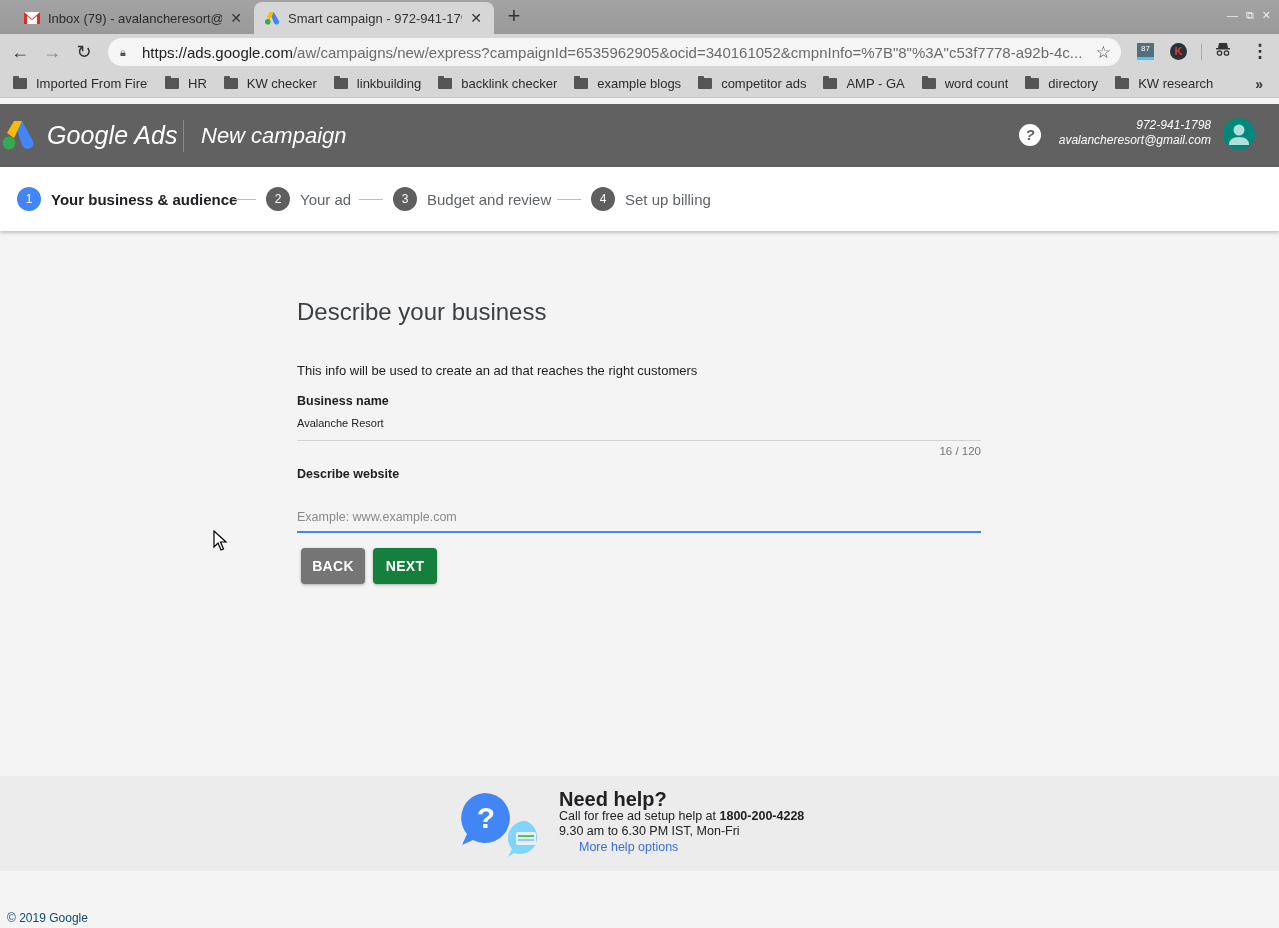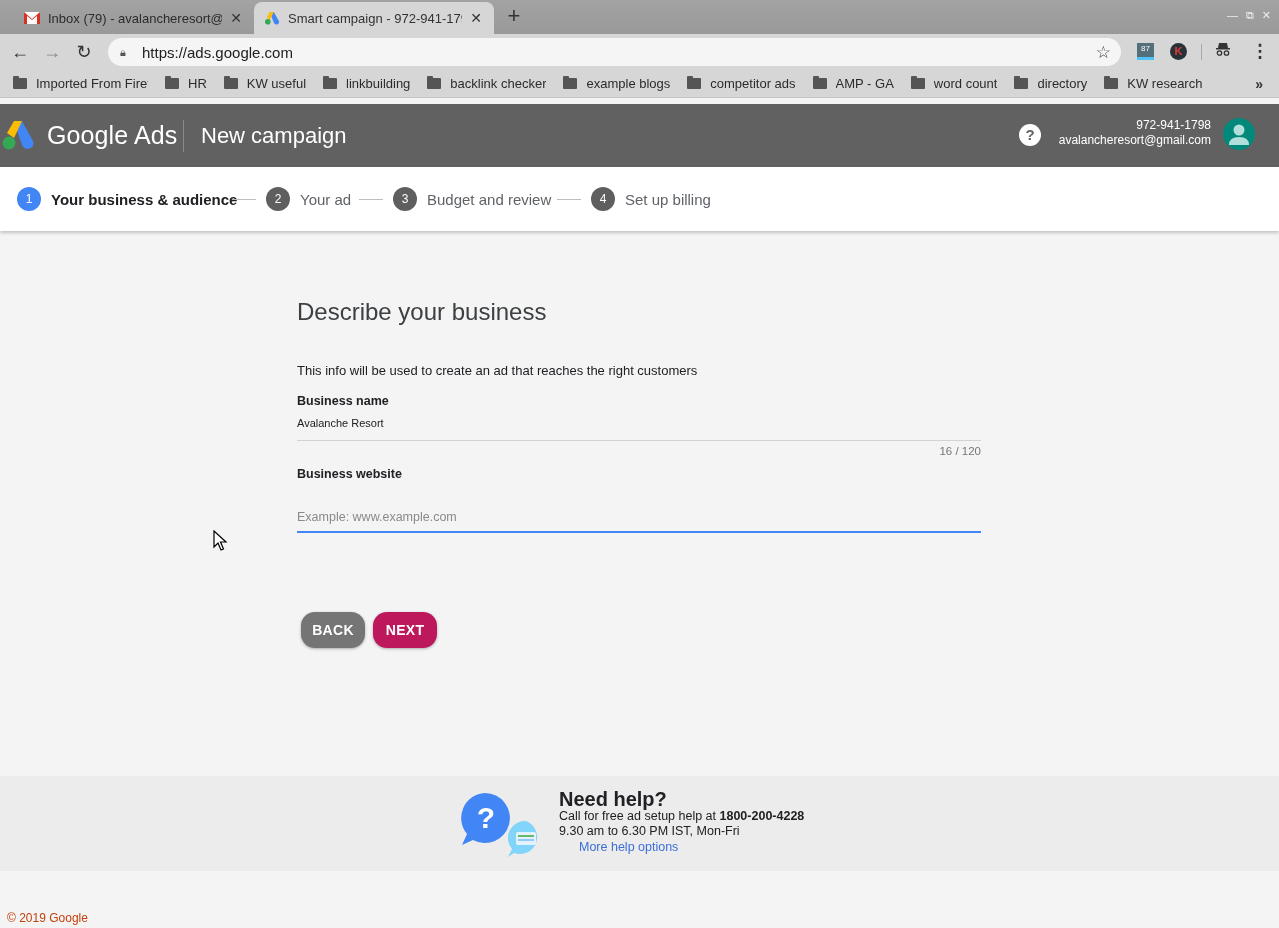--- a/index.html
+++ b/index.html
@@ -32,21 +32,21 @@
   .ext-menu { left: 1251px; top: 6px; font-size: 18px; color: #333; font-weight: bold; }
 
   .bookmarks { position: absolute; left: 0; top: 70px; width: 1279px; height: 28px; background: #d6d6d6; display: flex; align-items: center; padding-left: 13px; font-size: 13px; color: #2b2b2b; border-bottom: 1px solid #c4c4c4; }
   .bm { display: flex; align-items: center; margin-right: 17px; white-space: nowrap; }
   .bm .folder { width: 14px; height: 11px; background: #555; border-radius: 1px; margin-right: 9px; position: relative; }
   .bm .folder::before { content: ""; position: absolute; left: 0; top: -2px; width: 6px; height: 3px; background: #555; border-radius: 1px 1px 0 0; }
   .bm .lbl { max-width: 115px; overflow: hidden; }
   .bm-more { position: absolute; right: 16px; top: 6px; font-size: 14px; font-weight: bold; color: #333; }
 
   
-  .ads-header { position: absolute; left: 0; top: 104px; width: 1279px; height: 68px; background: #616161; color: #fff; }
+  .ads-header { position: absolute; left: 0; top: 104px; width: 1279px; height: 68px; background: #616161; color: #fff; font-style: italic; }
   .ads-logo { position: absolute; left: 2px; top: 16px; width: 32px; height: 30px; }
   .ads-brand { position: absolute; left: 47px; top: 17px; font-size: 25px; color: #fff; letter-spacing: 0.1px; }
   .ads-divider { position: absolute; left: 183px; top: 16px; width: 1px; height: 32px; background: #8a8a8a; }
   .ads-title { position: absolute; left: 201px; top: 19px; font-size: 22px; color: #fff; }
   .help-icon { position: absolute; left: 1019px; top: 20px; width: 22px; height: 22px; border-radius: 50%; background: #fff; color: #616161; font-weight: bold; font-size: 15px; text-align: center; line-height: 22px; }
   .acct { position: absolute; right: 68px; top: 14px; text-align: right; font-size: 12px; line-height: 15px; color: #fff; }
   .avatar { position: absolute; left: 1223px; top: 118px; }
 
   
   .stepper { position: absolute; left: 0; top: 167px; width: 1279px; height: 64px; background: #fff; box-shadow: 0 2px 3px rgba(0,0,0,0.2); }
@@ -59,35 +59,35 @@
   
   .form-title { position: absolute; left: 297px; top: 298px; font-size: 24px; color: #3c4043; font-weight: 300; }
   .form-sub { position: absolute; left: 297px; top: 363px; font-size: 13px; color: #202124; }
   .field-label { position: absolute; left: 297px; font-size: 12.5px; font-weight: bold; color: #202124; }
   .field-value { position: absolute; left: 297px; top: 417px; font-size: 11px; color: #202124; }
   .field-line { position: absolute; left: 297px; width: 684px; height: 1px; background: #d3d3d3; }
   .counter { position: absolute; right: 298px; top: 445px; font-size: 11.5px; color: #757575; }
   .website-input { position: absolute; left: 297px; top: 487px; width: 684px; height: 26px; border: none; border-bottom: 2px solid #4285f4; background: transparent; font-family: "Liberation Sans", sans-serif; font-size: 12.5px; color: #202124; outline: none; padding: 0 0 4px 0; margin-top: 20px; }
   .website-input::placeholder { color: #8a8a8a; }
 
-  .btn { position: absolute; top: 612px; height: 36px; border: none; border-radius: 14px; color: #fff; font-family: "Liberation Sans", sans-serif; font-size: 14px; font-weight: bold; letter-spacing: 0.3px; box-shadow: 0 1px 3px rgba(0,0,0,0.3); cursor: pointer; }
+  .btn { position: absolute; top: 548px; height: 36px; border: none; border-radius: 4px; color: #fff; font-family: "Liberation Sans", sans-serif; font-size: 14px; font-weight: bold; letter-spacing: 0.3px; box-shadow: 0 1px 3px rgba(0,0,0,0.3); cursor: pointer; }
   .btn-back { left: 301px; width: 64px; background: #757575; }
-  .btn-next { left: 373px; width: 64px; background: #be185d; }
+  .btn-next { left: 373px; width: 64px; background: #15803d; }
 
   .cursor { position: absolute; left: 213px; top: 530px; }
 
   
   .help-band { position: absolute; left: 0; top: 776px; width: 1279px; height: 95px; background: #ececec; }
   .help-art { position: absolute; left: 459px; top: 15px; }
   .help-text { position: absolute; left: 559px; top: 16px; font-size: 12.5px; line-height: 15.5px; color: #202124; }
   .help-text .h { font-size: 20px; font-weight: bold; margin-bottom: 1px; }
   .help-text .phone { font-weight: bold; }
   .help-text .link { color: #3b6fd8; text-decoration: none; margin-left: 20px; }
 
-  .copyright { position: absolute; left: 7px; top: 911px; font-size: 12px; color: #c2410c; }
+  .copyright { position: absolute; left: 7px; top: 911px; font-size: 12px; color: #0c4a6e; }
 </style>
 </head>
 <body>
 
 <div class="tabstrip">
   <div class="tab inactive">
     <span class="favicon">
       <svg width="16" height="12" viewBox="0 0 16 12">
           <rect x="0" y="0" width="16" height="12" fill="#fff"></rect>
           <path d="M0 0 L8 7 L16 0 L16 12 L13 12 L13 4 L8 8 L3 4 L3 12 L0 12 Z" fill="#d93025"></path>
@@ -115,20 +115,21 @@
   </div>
 </div>
 
 <div class="toolbar">
   <div class="navbtn" style="left:9px">←</div>
   <div class="navbtn" style="left:41px;color:#888">→</div>
   <div class="navbtn" style="left:73px">↻</div>
   <div class="omnibox">
     <span class="lock">🔒︎</span>
     <span class="url-host">https://ads.google.com</span>
+    <span class="url-rest">/aw/campaigns/new/express?campaignId=6535962905&amp;ocid=340161052&amp;cmpnInfo=%7B"8"%3A"c53f7778-a92b-4c...</span>
     <span class="star">☆</span>
   </div>
   <div class="ext ext-87">87</div>
   <div class="ext ext-k">K</div>
   <div class="ext ext-sep"></div>
   <div class="ext ext-incog">
     <svg width="16" height="16" viewBox="0 0 16 16">
         <path d="M4 2 L12 2 L13 7 L3 7 Z" fill="#333"></path>
         <rect x="1" y="7" width="14" height="1.5" fill="#333"></rect>
         <circle cx="4.5" cy="12" r="2.2" fill="none" stroke="#333" stroke-width="1.3"></circle>
@@ -142,21 +143,21 @@
   <div class="bm">
       <span class="folder"></span>
       <span class="lbl" style="max-width:112px">Imported From Firef</span>
     </div>
   <div class="bm">
       <span class="folder"></span>
       <span class="lbl">HR</span>
     </div>
   <div class="bm">
       <span class="folder"></span>
-      <span class="lbl">KW useful</span>
+      <span class="lbl">KW checker</span>
     </div>
   <div class="bm">
       <span class="folder"></span>
       <span class="lbl">linkbuilding</span>
     </div>
   <div class="bm">
       <span class="folder"></span>
       <span class="lbl">backlink checker</span>
     </div>
   <div class="bm">
@@ -230,21 +231,21 @@
 </div>
 
 <div class="form-title">Describe your business</div>
 <div class="form-sub">This info will be used to create an ad that reaches the right customers</div>
 
 <div class="field-label" style="top:394px">Business name</div>
 <div class="field-value">Avalanche Resort</div>
 <div class="field-line" style="top:440px"></div>
 <div class="counter">16 / 120</div>
 
-<div class="field-label" style="top:467px">Business website</div>
+<div class="field-label" style="top:467px">Describe website</div>
 <input class="website-input" type="text" placeholder="Example: www.example.com" style="">
 
 <button class="btn btn-back">BACK</button>
 <button class="btn btn-next">NEXT</button>
 
 <svg class="cursor" width="16" height="22" viewBox="0 0 16 22">
   <path d="M1 1 L1 17 L5 13 L8 20 L10.5 19 L7.5 12 L13 12 Z" fill="#fff" stroke="#000" stroke-width="1.2"></path>
 </svg>
 
 <div class="help-band">

